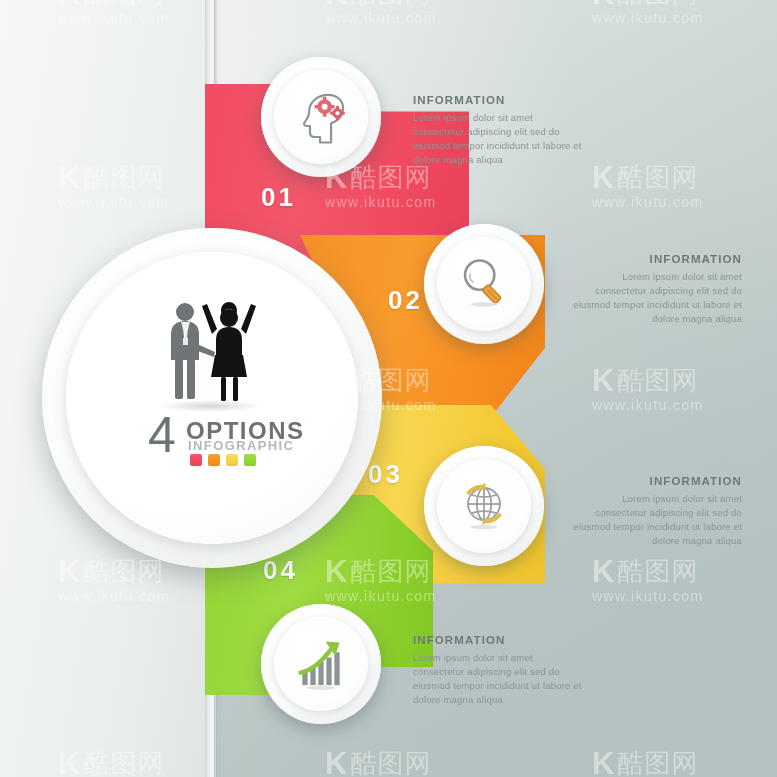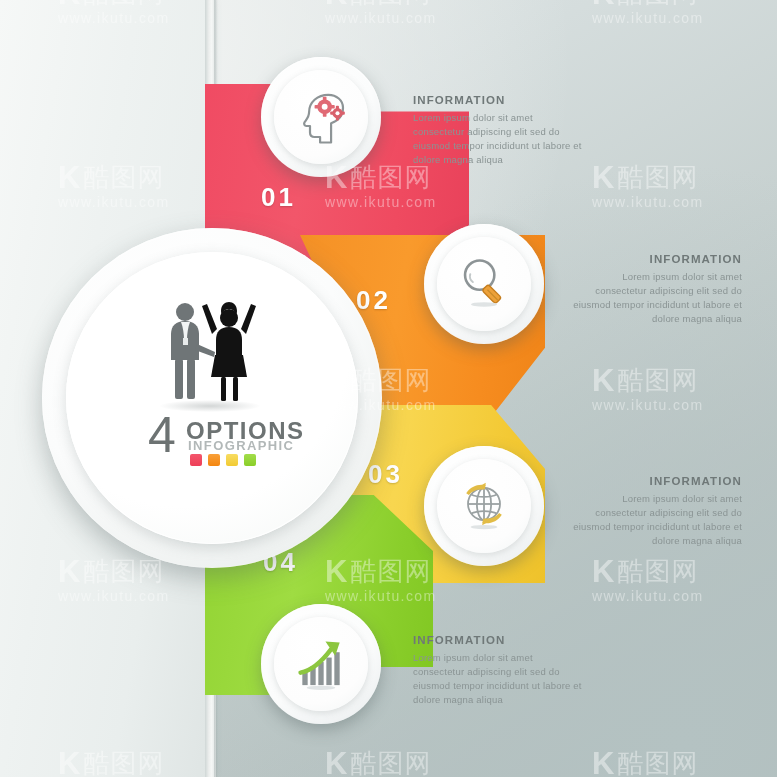--- a/index.html
+++ b/index.html
@@ -60,23 +60,23 @@
     clip-path:polygon(0 0, 74% 0, 100% 28%, 100% 86%, 63% 86%, 63% 100%, 0 100%);
     box-shadow:0 5px 12px rgba(50,80,20,.22);
   }
 
   .seg-num{
     position:absolute;color:#ffffff;font-size:26px;font-weight:700;
     letter-spacing:3px;font-family:"Liberation Sans",sans-serif;
     text-shadow:0 1px 2px rgba(0,0,0,.18);
   }
   #num1{left:56px;top:98px;}
-  #num2{left:56px;top:50px;}
+  #num2{left:88px;top:50px;}
   #num3{left:68px;top:54px;}
-  #num4{left:58px;top:52px;}
+  #num4{left:58px;top:60px;}
 
   
   .disc-outer{
     position:absolute;left:42px;top:228px;width:340px;height:340px;border-radius:50%;
     background:radial-gradient(circle at 38% 30%,#ffffff 0%,#fbfcfc 52%,#eef1f0 78%,#e3e8e7 100%);
     box-shadow:0 10px 26px rgba(80,95,95,.35), inset 0 1px 3px rgba(255,255,255,.95);
   }
   .disc-ring{
     position:absolute;left:54px;top:240px;width:316px;height:316px;border-radius:50%;
     background:repeating-conic-gradient(from 0deg,

